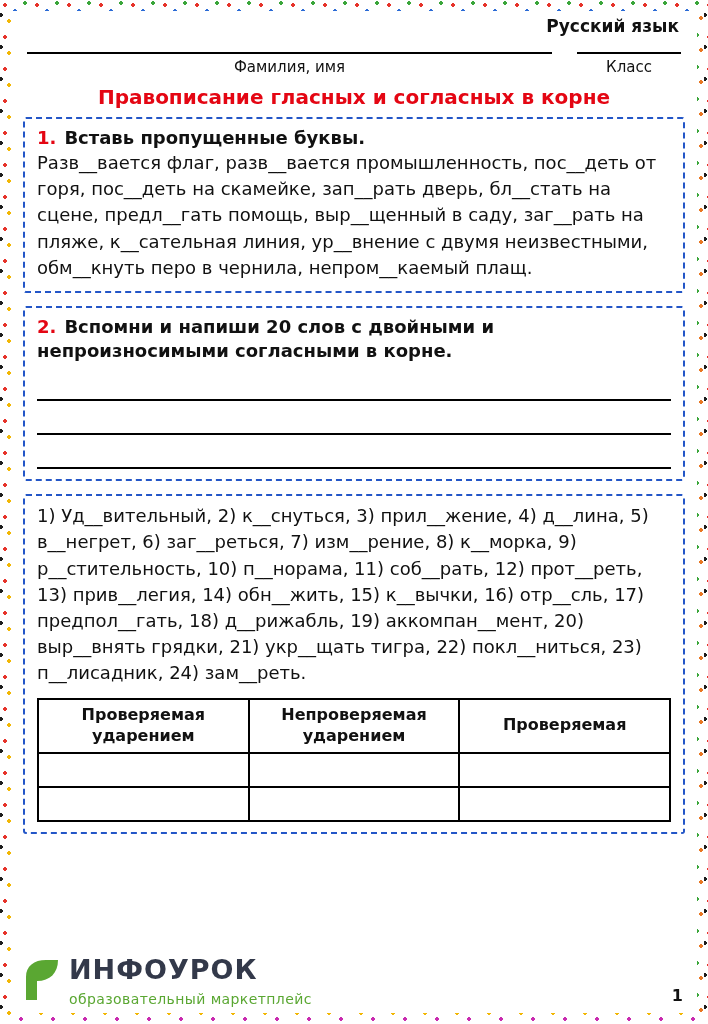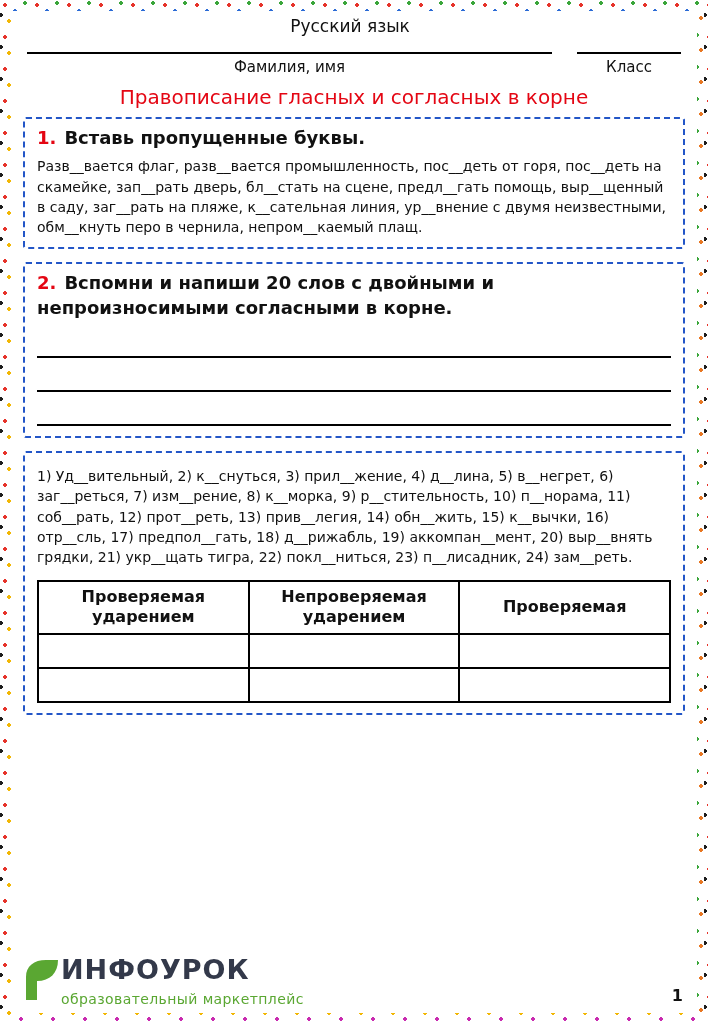--- a/index.html
+++ b/index.html
@@ -26,59 +26,59 @@
   }
   .content {
     background: #fff;
     width: 100%; height: 100%;
     padding: 3px 10px 6px 10px;
     display: flex; flex-direction: column;
     overflow: hidden;
   }
 
   
-  .subject { text-align: center; font-weight: normal; font-size: 17px; padding: 2px 8px 0 0; }
+  .subject { text-align: right; font-weight: bold; font-size: 17px; padding: 2px 8px 0 0; }
   .fields-row { display: flex; align-items: flex-end; gap: 25px; margin-top: 2px; padding: 0 6px; }
   .field { display: flex; flex-direction: column; }
   .field .line { border-bottom: 2px solid #000; height: 16px; }
   .field .label { text-align: center; font-size: 15px; margin-top: 4px; }
   .field.name { flex: 1 1 auto; }
   .field.small { width: 104px; }
 
   .page-title {
-    text-align: center; font-weight: normal; font-size: 20px;
+    text-align: center; font-weight: bold; font-size: 20px;
     margin: 9px 0 8px 0; color: #e40613;
   }
 
   
   .task {
     border: 2px dashed #2356c7; border-radius: 3px;
     padding: 7px 12px 10px 12px;
     margin: 0 2px 13px 2px;
   }
   .task-head { font-size: 18px; font-weight: bold; line-height: 1.35; }
   .task-num { color: #e40613; margin-right: 8px; font-weight: bold; }
-  .task-body { font-size: 14px; line-height: 1.45; margin-top: 6px; }
+  .task-body { font-size: 18px; line-height: 1.45; }
 
   .answer-lines { margin-top: 4px; }
   .answer-line { border-bottom: 2px solid #000; height: 34px; }
 
   
   .dist-table { width: 100%; border-collapse: collapse; margin-top: 12px; table-layout: fixed; padding-left: 11px; }
   .dist-table th, .dist-table td { border: 2px solid #000; }
   .dist-table th { font-size: 16px; font-weight: bold; text-align: center; padding: 5px 6px; line-height: 1.3; }
   .dist-table td { height: 34px; }
 
   
   .footer {
     margin-top: auto;
     display: flex; justify-content: space-between; align-items: flex-end;
     padding: 2px 4px 0 2px;
   }
-  .logo { display: flex; align-items: center; }
+  .logo { display: flex; align-items: center; gap: 8px; }
   .logo-texts { display: flex; flex-direction: column; }
   .logo-text { font-size: 27px; font-weight: bold; color: #33394a; letter-spacing: 1px; line-height: 1; }
   .logo-sub { font-size: 14px; color: #5aa732; margin-top: 8px; letter-spacing: 0.4px; }
   .page-number { font-weight: bold; font-size: 16px; padding-bottom: 2px; }
 </style>
 </head>
 <body>
 
 <div class="page">
   <div class="content">

